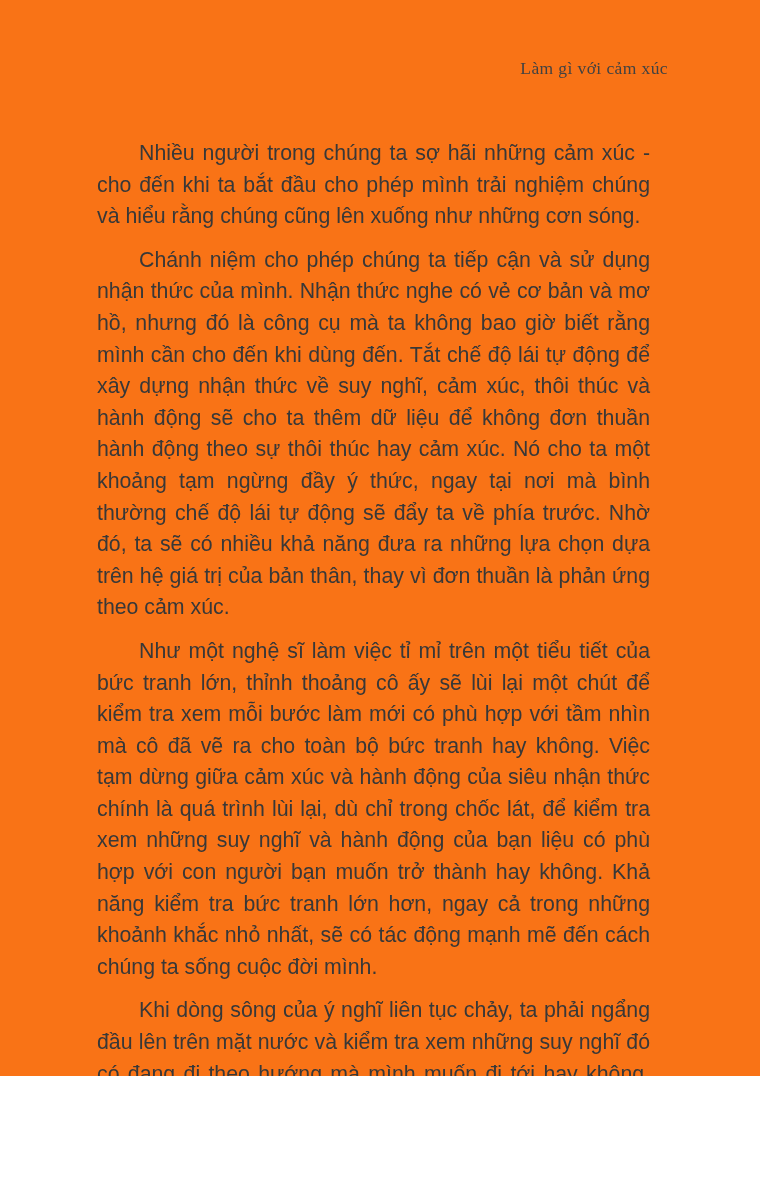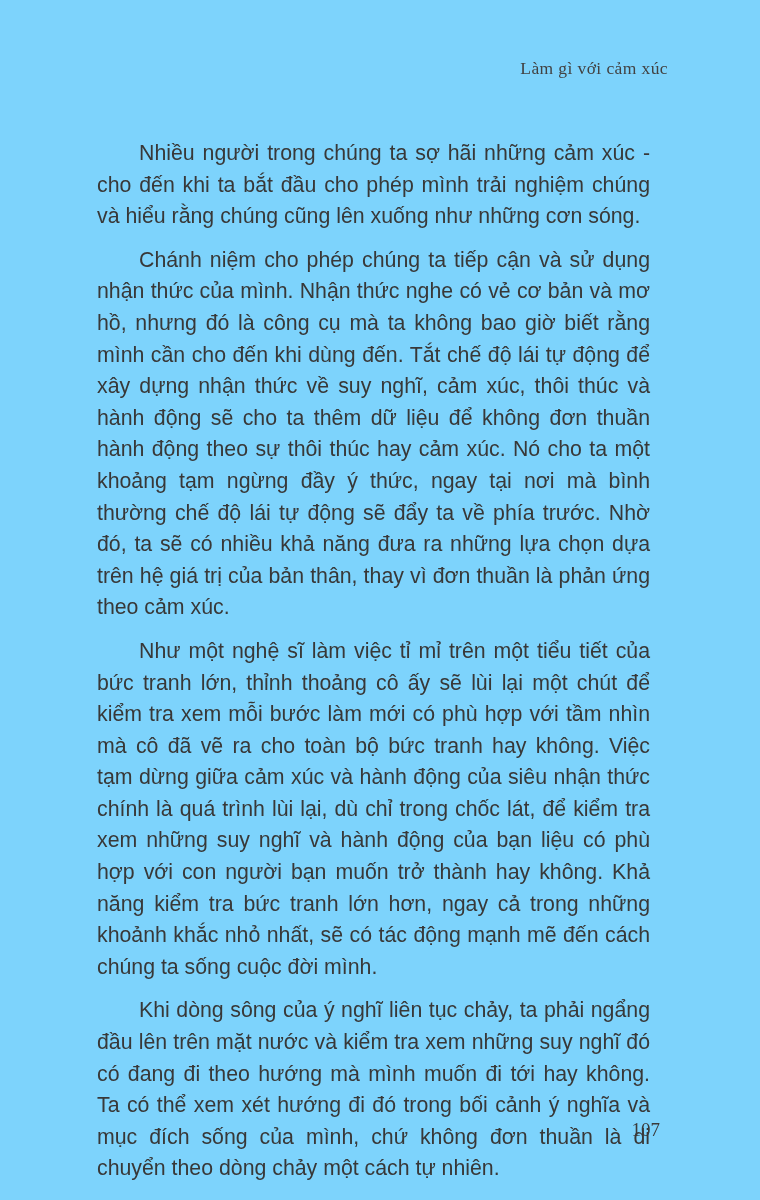--- a/index.html
+++ b/index.html
@@ -3,22 +3,22 @@
 <meta charset="utf-8">
 <style>
   html, body {
     margin: 0;
     padding: 0;
     background: #ffffff;
   }
   .page {
     position: relative;
     width: 760px;
-    height: 1200px;
-    background: #7dd3fc;
+    height: 1076px;
+    background: #f97316;
     overflow: hidden;
     font-family: "Liberation Sans", sans-serif;
     text-decoration: underline;
   }
   .running-header {
     position: absolute;
     top: 58px;
     right: 92px;
     font-family: "Liberation Serif", serif;
     font-size: 17.5px;

